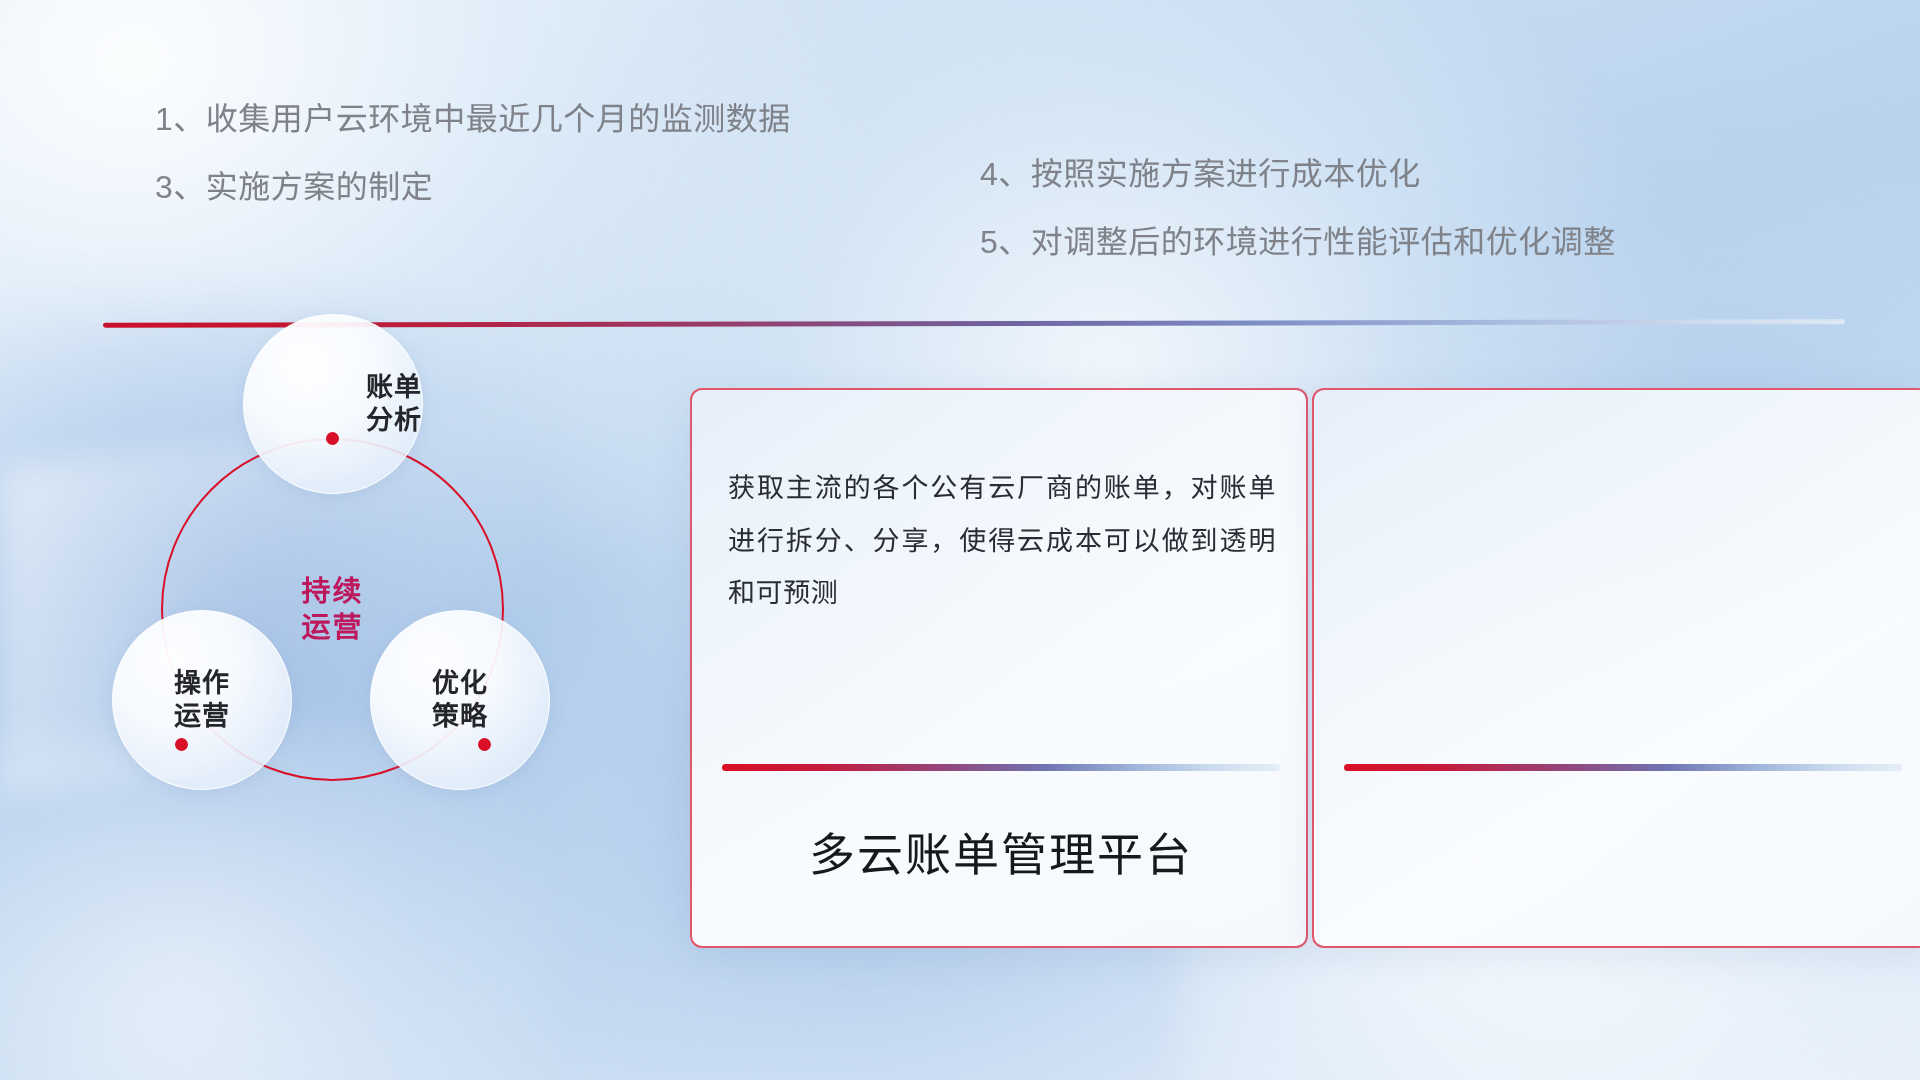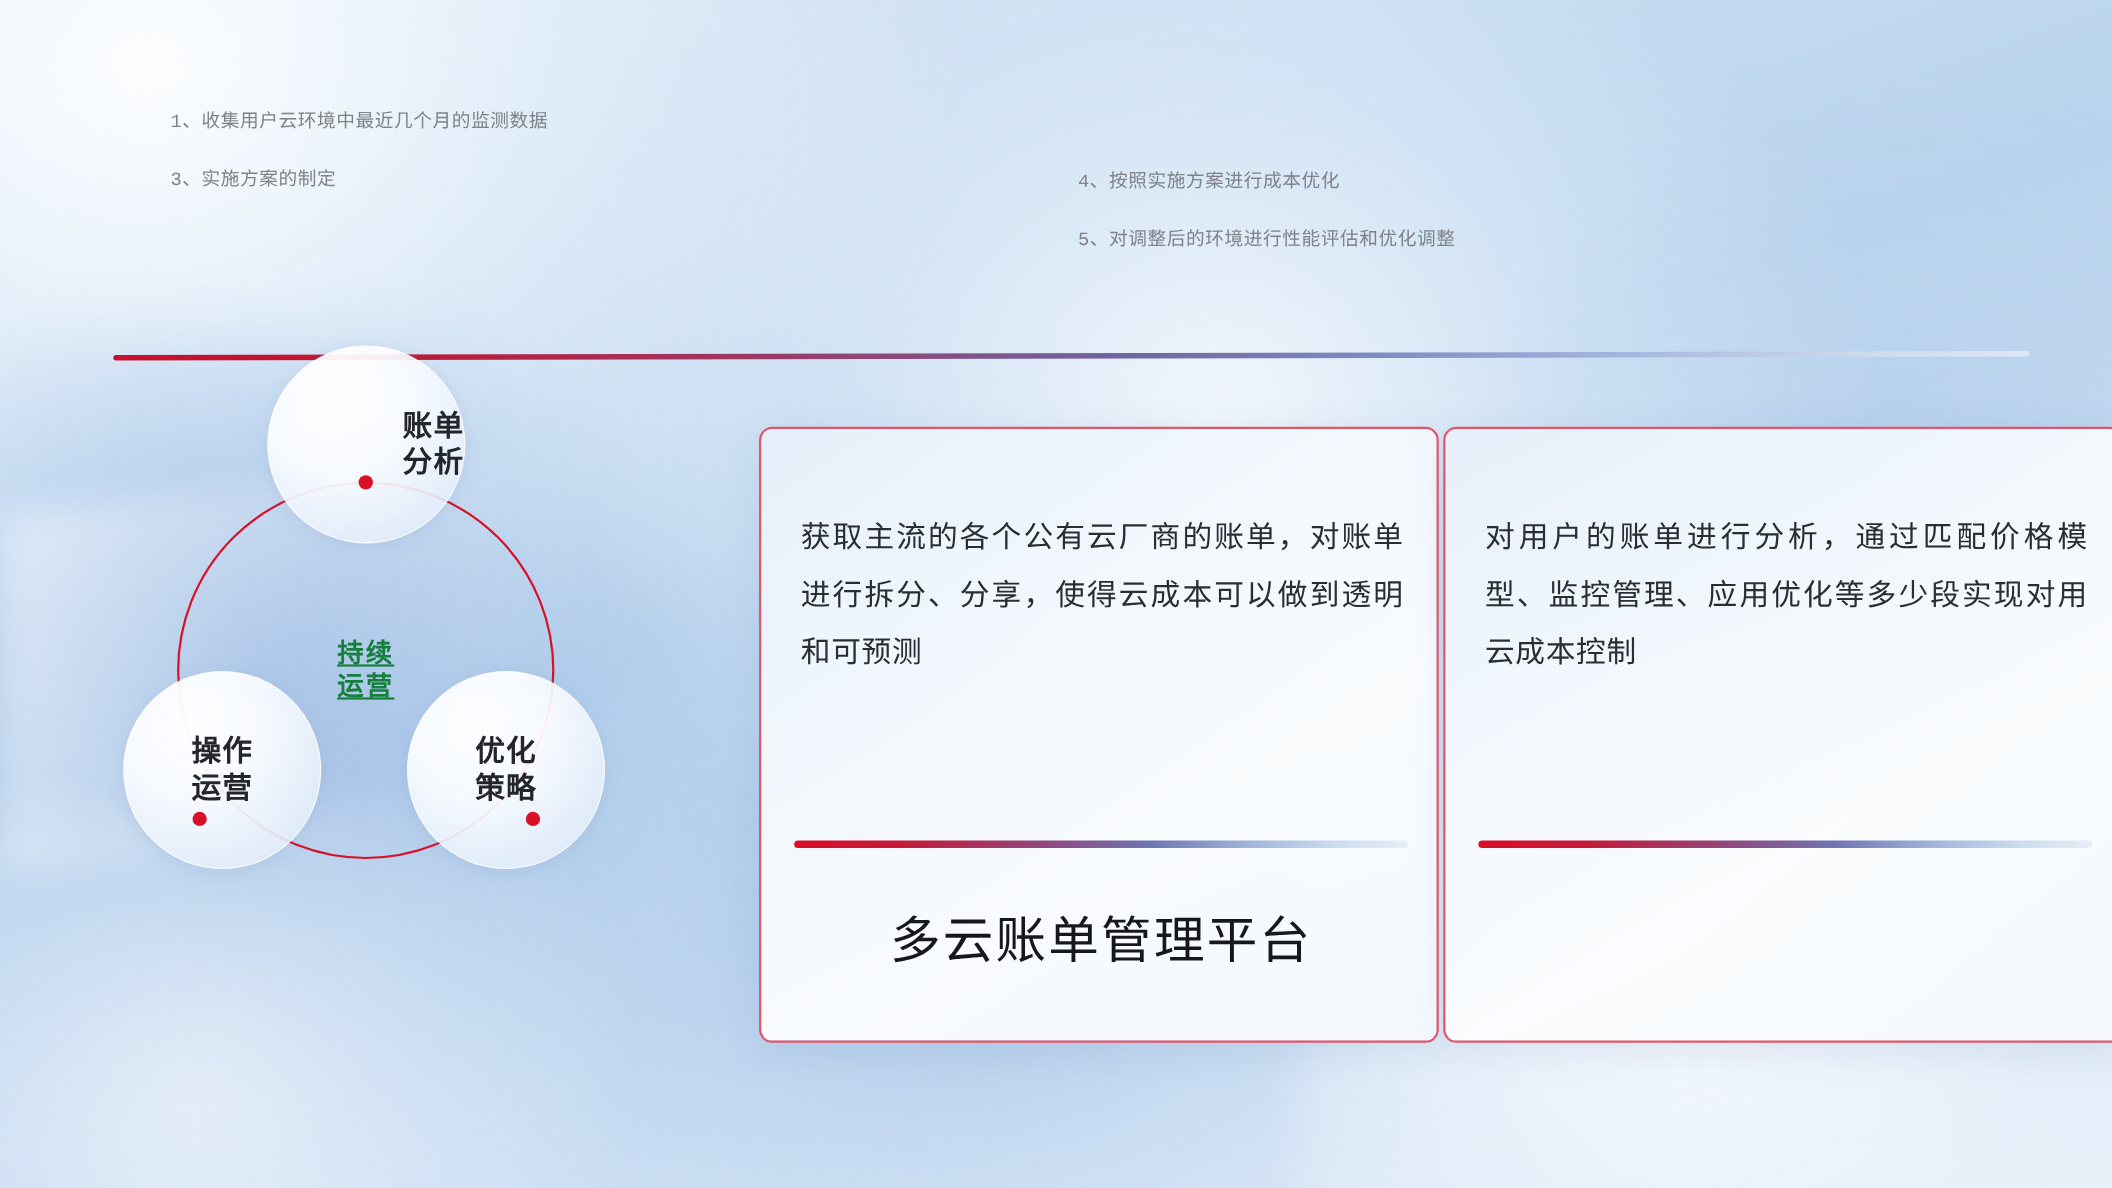--- a/index.html
+++ b/index.html
@@ -53,21 +53,21 @@
     filter:blur(22px);
   }
   .bg-streak{
     position:absolute; left:0; top:430px; width:700px; height:330px;
     background:linear-gradient(105deg, rgba(255,255,255,.48) 0%, rgba(255,255,255,.16) 40%, rgba(255,255,255,0) 72%);
     transform:skewY(-6deg);
     filter:blur(16px);
   }
 
   
-  .list-col{ position:absolute; color:#7f8289; font-size:17px; letter-spacing:.5px;font-family:Liberation Mono, monospace; }
+  .list-col{ position:absolute; color:#7f8289; font-size:32px; letter-spacing:.5px; }
   .list-col .li{ white-space:nowrap; line-height:1; }
   #list-left { left:155px; top:103px; }
   #list-left .li{ margin-bottom:36px; }
   #list-right{ left:980px; top:158px; }
   #list-right .li{ margin-bottom:36px; }
 
   
   .divider{
     position:absolute; left:103px; top:321px; width:1742px; height:5px;
     background:linear-gradient(90deg,#c8102e 0%,#c5142f 12%,#9a3a66 34%,#6f63a0 52%,#7d8cc4 66%,#a8badf 80%,#cfdcee 92%,#dde8f5 100%);
@@ -99,22 +99,22 @@
     position:absolute; left:61px; top:78px; width:343px; height:343px;
     border:2.4px solid #d81028; border-radius:50%;
     z-index:2;
   }
   .ring-center{
     position:absolute; left:61px; top:78px; width:343px; height:343px;
     display:flex; align-items:center; justify-content:center;
     z-index:5; pointer-events:none;
   }
   .ring-center .lbl{
-    font-size:24px; font-weight:800; color:#15803d; line-height:1.22;
-    text-align:center; letter-spacing:2px;text-decoration:underline;
+    font-size:29px; font-weight:800; color:#be185d; line-height:1.22;
+    text-align:center; letter-spacing:2px;
   }
   .dot{
     position:absolute; width:13px; height:13px; border-radius:50%;
     background:#d81028; z-index:6;
   }
   #dot-top{ left:226px; top:72px; }
   #dot-bl { left:75px;  top:378px; }
   #dot-br { left:378px; top:378px; }
 
   
@@ -202,15 +202,14 @@
   <div class="dot" id="dot-br"></div>
 </div>
 
 <div class="card" id="card-1">
   <div class="card-body">获取主流的各个公有云厂商的账单，对账单进行拆分、分享，使得云成本可以做到透明和可预测</div>
   <div class="card-rule"></div>
   <div class="card-title">多云账单管理平台</div>
 </div>
 
 <div class="card" id="card-2">
-  <div class="card-body">对用户的账单进行分析，通过匹配价格模型、监控管理、应用优化等多少段实现对用云成本控制</div>
   <div class="card-rule"></div>
 </div>
 
 </body></html>

